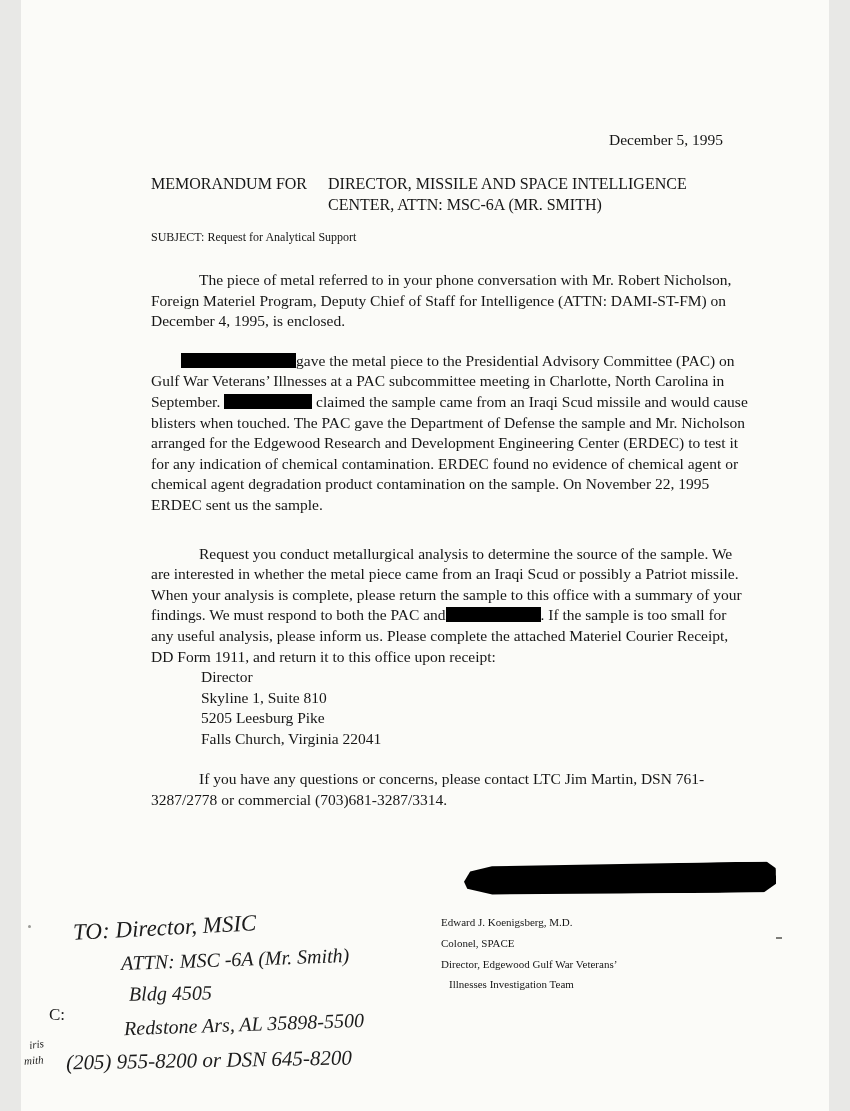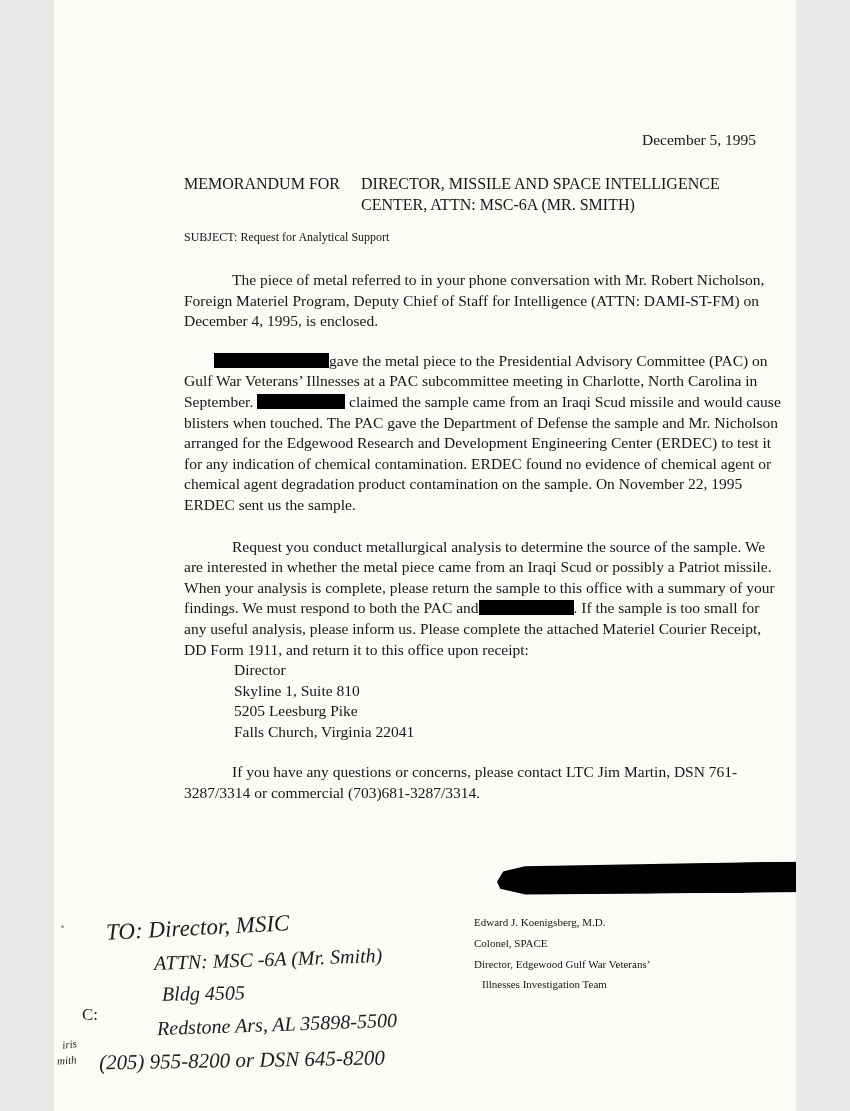--- a/index.html
+++ b/index.html
@@ -1,18 +1,18 @@
 <!DOCTYPE html>
 <html><head>
 <meta charset="utf-8">
 <style>
   html,body{margin:0;padding:0;background:#e8e8e6;}
   .paper{
     position:relative;
-    width:742px;height:1111px;
+    width:808px;height:1111px;
     background:#fbfbf8;
     font-family:"Liberation Serif", serif;
     color:#161616;
     overflow:hidden;
     margin:0 auto;
     text-decoration:underline;
   }
   .date{
     position:absolute;left:588px;top:131px;
     font-size:15.5px;
@@ -25,21 +25,21 @@
   .subject{
     position:absolute;left:130px;top:230px;
     font-size:12px;
   }
   .body-col{
     position:absolute;left:130px;top:270px;width:601px;
     font-size:15.5px;line-height:20.6px;
     text-align:left;
   }
   .body-col p{margin:0 0 19px 0;text-indent:48px;}
-  .body-col p.p2{text-indent:30px;margin-bottom:21px;}
+  .body-col p.p2{text-indent:30px;margin-bottom:28px;}
   .body-col p.p3{margin-bottom:0;}
   .redaction{
     display:inline-block;background:#000;height:15px;
     vertical-align:-2px;
   }
   .r1{width:115px;}
   .r2{width:88px;}
   .r3{width:95px;}
   .address-block{margin:0 0 20px 50px;}
   .address-block div{white-space:nowrap;}
@@ -104,21 +104,21 @@
     <p class="p3">
       <span>Request you conduct metallurgical analysis to determine the source of the sample. We are interested in whether the metal piece came from an Iraqi Scud or possibly a Patriot missile.  When your analysis is complete, please return the sample to this office with a summary of your findings.  We must respond to both the PAC and</span><span class="redaction r3"></span><span>.  If the sample is too small for any useful analysis, please inform us.  Please complete the attached Materiel Courier Receipt, DD Form 1911, and return it to this office upon receipt:</span>
     </p>
     <div class="address-block">
       <div>Director</div>
       <div>Skyline 1, Suite 810</div>
       <div>5205 Leesburg Pike</div>
       <div>Falls Church, Virginia  22041</div>
     </div>
     <p class="p4">
-      <span>If you have any questions or concerns, please contact LTC Jim Martin, DSN 761-3287/3314 or commercial (703)681-3287/3314.</span>
+      <span>If you have any questions or concerns, please contact LTC Jim Martin, DSN 761-3287/2778 or commercial (703)681-3287/3314.</span>
     </p>
   </div>
 
   <div class="sig-redaction"></div>
 
   <div class="sig-block">
     <div>Edward J. Koenigsberg, M.D.</div>
     <div>Colonel, SPACE</div>
     <div>Director, Edgewood Gulf War Veterans’</div>
     <div class="indent">Illnesses Investigation Team</div>

